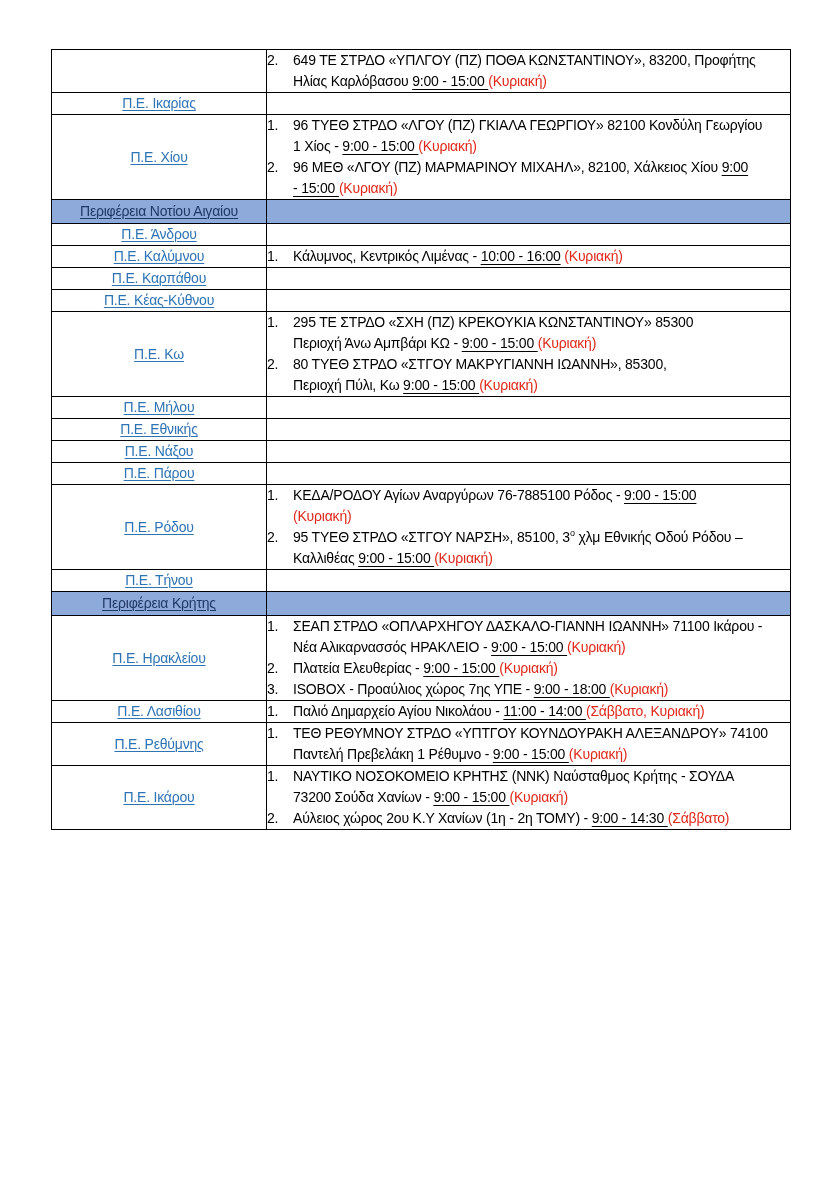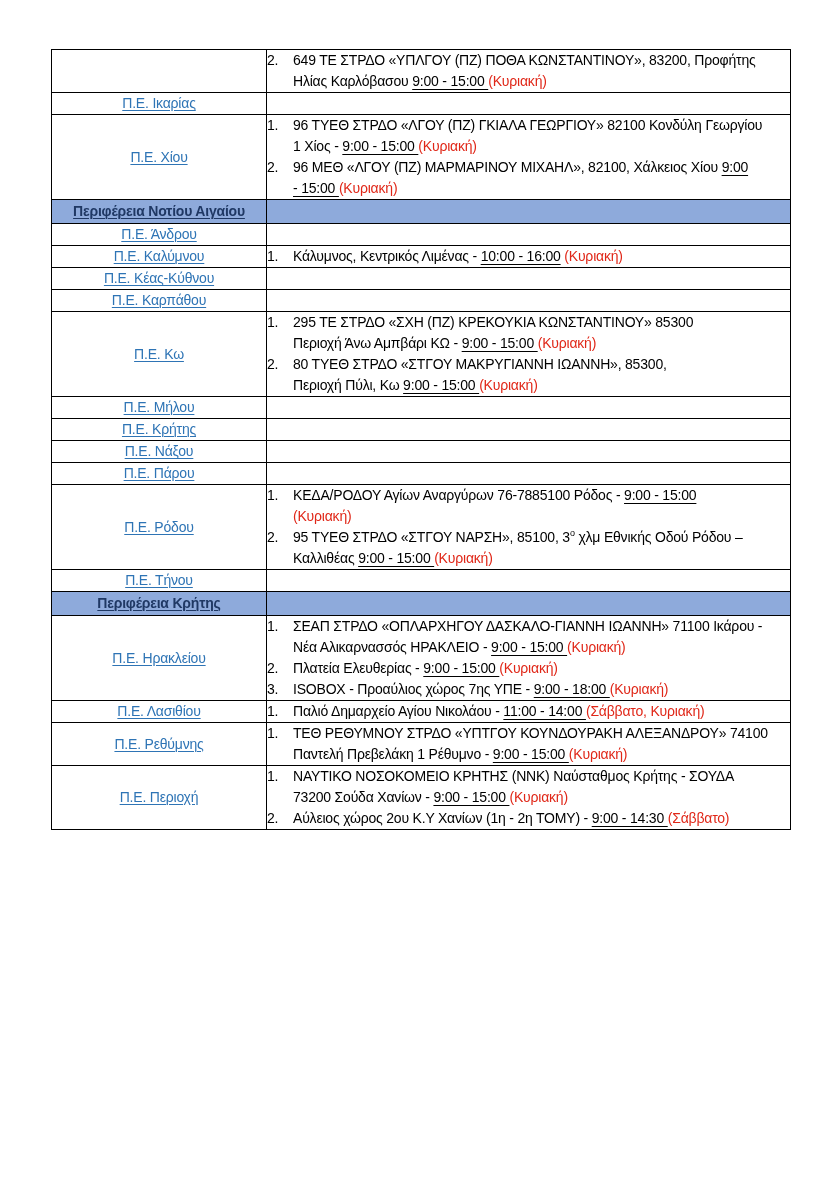--- a/index.html
+++ b/index.html
@@ -32,21 +32,21 @@
   td.left{width:215px;text-align:center;padding:1px 2px;}
   td.right{padding:2px 4px 2px 8px;vertical-align:top;}
   td.right.empty{padding:0;}
   tr.section td{background:var(--hdr-bg);}
   tr.section td.left{padding:1px 2px;}
   .region-label{
     color:var(--link);font-weight:normal;
     text-decoration:underline;text-decoration-thickness:1.2px;text-underline-offset:2px;
   }
   .section-label{
-    color:var(--hdr-text);font-weight:bold;
+    color:var(--hdr-text);font-weight:normal;
     text-decoration:underline;text-decoration-thickness:1.3px;text-underline-offset:2px;
   }
   .entry{display:flex;align-items:flex-start;}
   .num{flex:0 0 26px;}
   .txt{flex:1 1 auto;min-width:0;}
   .p{color:var(--ink);text-align:right;}
   .u{
     color:var(--ink);
     text-decoration:underline;text-decoration-color:var(--ink);
     text-decoration-thickness:1.3px;text-underline-offset:3px;
@@ -97,46 +97,46 @@
         <tr>
           <td class="left"><span class="region-label">Π.Ε. Καλύμνου</span></td>
           <td class="right">
             <div class="entry">
               <span class="num">1.</span>
               <span class="txt"><span class="p">Κάλυμνος, Κεντρικός Λιμένας - </span><span class="u">10:00 - 16:00</span><span class="p"> </span><span class="r">(Κυριακή)</span></span>
             </div>
           </td>
         </tr>
         <tr>
+          <td class="left"><span class="region-label">Π.Ε. Καρπάθου</span></td>
+          <td class="right empty"></td>
+        </tr>
+        <tr>
           <td class="left"><span class="region-label">Π.Ε. Κέας-Κύθνου</span></td>
           <td class="right empty"></td>
         </tr>
         <tr>
-          <td class="left"><span class="region-label">Π.Ε. Καρπάθου</span></td>
-          <td class="right empty"></td>
-        </tr>
-        <tr>
           <td class="left"><span class="region-label">Π.Ε. Κω</span></td>
           <td class="right">
             <div class="entry">
               <span class="num">1.</span>
               <span class="txt"><span class="p">295 ΤΕ ΣΤΡΔΟ «ΣΧΗ (ΠΖ) ΚΡΕΚΟΥΚΙΑ ΚΩΝΣΤΑΝΤΙΝΟΥ» 85300</span><br><span class="p">Περιοχή Άνω Αμπβάρι ΚΩ - </span><span class="u">9:00 - 15:00 </span><span class="r">(Κυριακή)</span></span>
             </div>
             <div class="entry">
               <span class="num">2.</span>
               <span class="txt"><span class="p">80 ΤΥΕΘ ΣΤΡΔΟ «ΣΤΓΟΥ ΜΑΚΡΥΓΙΑΝΝΗ ΙΩΑΝΝΗ», 85300,</span><br><span class="p">Περιοχή Πύλι, Κω </span><span class="u">9:00 - 15:00 </span><span class="r">(Κυριακή)</span></span>
             </div>
           </td>
         </tr>
         <tr>
           <td class="left"><span class="region-label">Π.Ε. Μήλου</span></td>
           <td class="right empty"></td>
         </tr>
         <tr>
-          <td class="left"><span class="region-label">Π.Ε. Κρήτης</span></td>
+          <td class="left"><span class="region-label">Π.Ε. Εθνικής</span></td>
           <td class="right empty"></td>
         </tr>
         <tr>
           <td class="left"><span class="region-label">Π.Ε. Νάξου</span></td>
           <td class="right empty"></td>
         </tr>
         <tr>
           <td class="left"><span class="region-label">Π.Ε. Πάρου</span></td>
           <td class="right empty"></td>
         </tr>
@@ -190,21 +190,21 @@
         <tr>
           <td class="left"><span class="region-label">Π.Ε. Ρεθύμνης</span></td>
           <td class="right">
             <div class="entry">
               <span class="num">1.</span>
               <span class="txt"><span class="p">ΤΕΘ ΡΕΘΥΜΝΟΥ ΣΤΡΔΟ «ΥΠΤΓΟΥ ΚΟΥΝΔΟΥΡΑΚΗ ΑΛΕΞΑΝΔΡΟΥ» 74100</span><br><span class="p">Παντελή Πρεβελάκη 1 Ρέθυμνο - </span><span class="u">9:00 - 15:00 </span><span class="r">(Κυριακή)</span></span>
             </div>
           </td>
         </tr>
         <tr>
-          <td class="left"><span class="region-label">Π.Ε. Περιοχή</span></td>
+          <td class="left"><span class="region-label">Π.Ε. Ικάρου</span></td>
           <td class="right">
             <div class="entry">
               <span class="num">1.</span>
               <span class="txt"><span class="p">ΝΑΥΤΙΚΟ ΝΟΣΟΚΟΜΕΙΟ ΚΡΗΤΗΣ (ΝΝΚ) Ναύσταθμος Κρήτης - ΣΟΥΔΑ</span><br><span class="p">73200 Σούδα Χανίων - </span><span class="u">9:00 - 15:00 </span><span class="r">(Κυριακή)</span></span>
             </div>
             <div class="entry">
               <span class="num">2.</span>
               <span class="txt"><span class="p">Αύλειος χώρος 2ου Κ.Υ Χανίων (1η - 2η ΤΟΜΥ) - </span><span class="u">9:00 - 14:30 </span><span class="r">(Σάββατο)</span></span>
             </div>
           </td>

